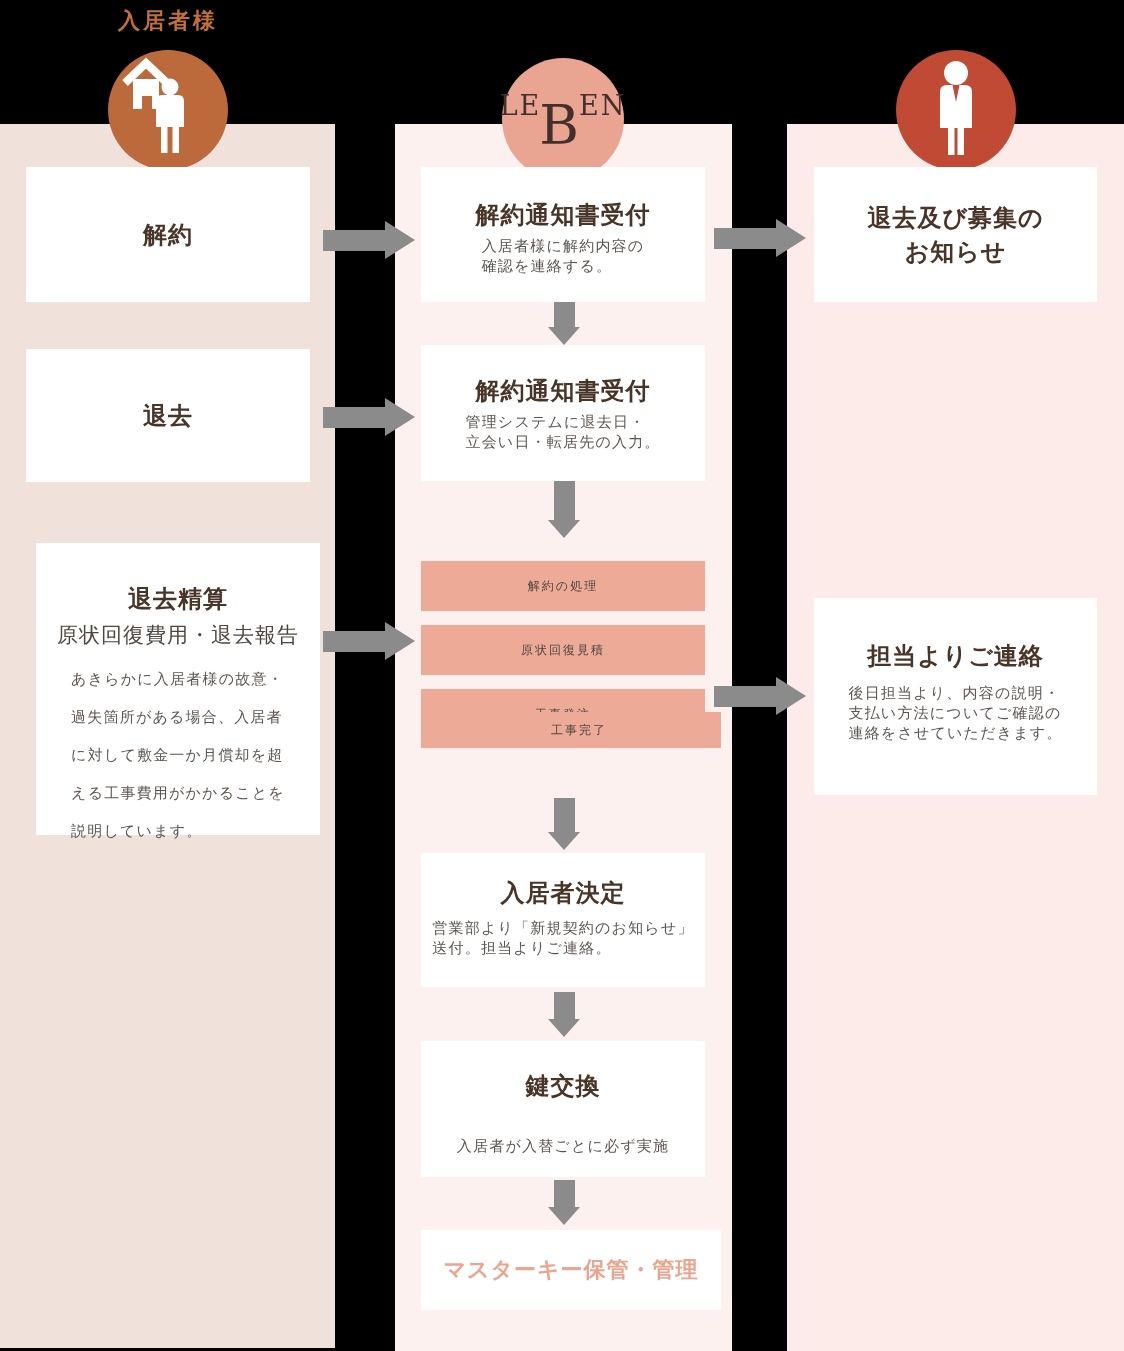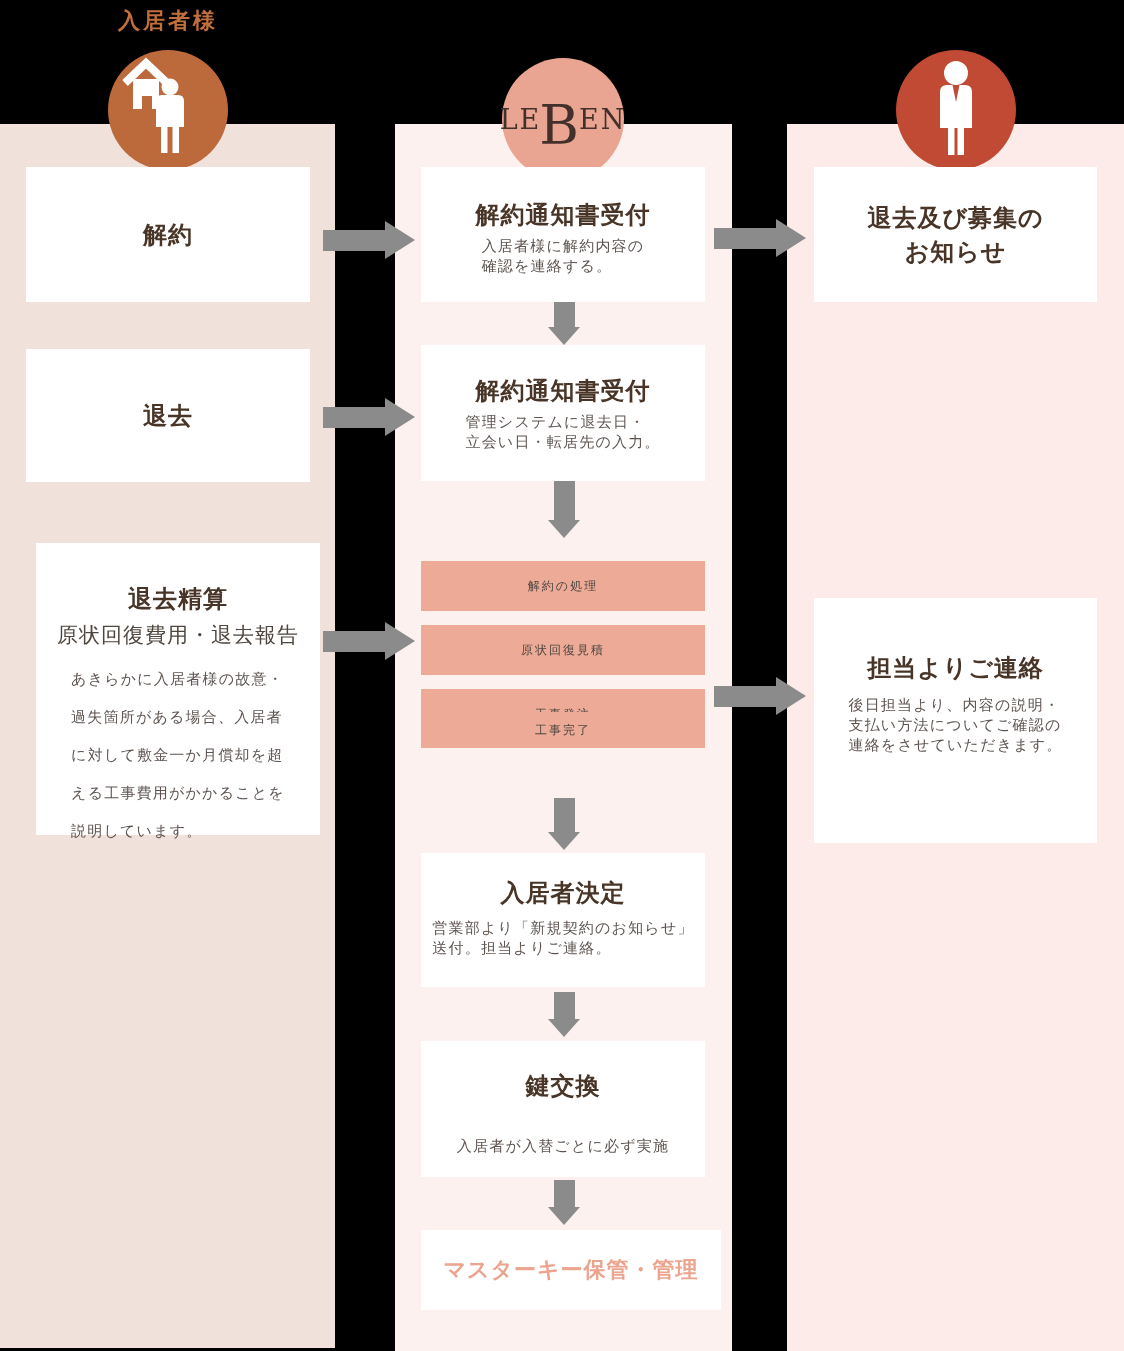--- a/index.html
+++ b/index.html
@@ -17,21 +17,21 @@
               font-size:22px;font-weight:bold;letter-spacing:3px;}
   #hdr-tenant{left:48px;color:#c2703b;}
   #hdr-owner{left:837px;color:#c04a30;}
 
   
   .actor-circle{position:absolute;border-radius:50%;display:flex;align-items:center;justify-content:center;}
   #circle-tenant{left:108px;top:50px;width:120px;height:120px;background:#bc693c;}
   #circle-leben{left:502px;top:58px;width:122px;height:122px;background:#e9a492;}
   #circle-owner{left:896px;top:50px;width:120px;height:120px;background:#c04a33;}
 
-  .leben-logo{display:flex;align-items:center;color:#44302b;
+  .leben-logo{display:flex;align-items:flex-start;color:#44302b;
               font-family:"DejaVu Serif","Liberation Serif",serif;letter-spacing:2px;}
   .leben-logo .lg-small{font-size:27px;line-height:1;}
   .leben-logo .lg-big{font-size:54px;line-height:1;position:relative;top:7px;margin:0 -2px;}
 
   
   .box{position:absolute;background:#ffffff;display:flex;flex-direction:column;align-items:center;}
   .box-title{font-size:24px;font-weight:bold;color:#483527;letter-spacing:1px;line-height:31px;
              white-space:pre-line;text-align:center;}
   .box-body{font-size:15px;line-height:20px;color:#5e5551;letter-spacing:1.2px;
             white-space:pre-line;text-align:left;width:max-content;}
@@ -50,31 +50,31 @@
   #box-m2 .box-body{margin-top:6px;}
   #box-m3{left:421px;top:853px;width:284px;height:134px;padding-top:24px;box-sizing:border-box;}
   #box-m3 .box-body{margin-top:10px;}
   #box-m4{left:421px;top:1041px;width:284px;height:136px;padding-top:29px;box-sizing:border-box;}
   #box-m4 .box-body{margin-top:35px;}
   #box-m5{left:421px;top:1230px;width:300px;height:80px;justify-content:center;}
   #box-m5 .final-label{font-size:22px;font-weight:bold;color:#eca48f;letter-spacing:1px;}
 
   #box-r1{left:814px;top:167px;width:283px;height:135px;}
   #box-r1 .box-title{line-height:34px;}
-  #box-r2{left:814px;top:598px;width:283px;height:245px;padding-top:54px;box-sizing:border-box;}
+  #box-r2{left:814px;top:598px;width:283px;height:197px;padding-top:42px;box-sizing:border-box;}
   #box-r2 .box-body{margin-top:12px;}
 
   
   .step-box{position:absolute;left:421px;width:284px;background:#edaa96;
             display:flex;align-items:center;justify-content:center;
             font-size:12px;letter-spacing:2px;color:#4f4743;margin-top:16px;}
   #step-1{top:545px;height:50px;}
   #step-2{top:609px;height:50px;}
   #step-3{top:673px;height:50px;}
-  #step-4{top:696px;height:36px;}
+  #step-4{top:696px;height:36px;padding-left:16px;}
 
   
   .h-arrow{position:absolute;width:92px;height:38px;display:flex;align-items:center;}
   .h-arrow .shaft{height:21px;flex:1;background:#8b8b8b;}
   .h-arrow .head{width:0;height:0;border-top:19px solid transparent;
                  border-bottom:19px solid transparent;border-left:30px solid #8b8b8b;}
   #arr-h1{left:323px;top:221px;}
   #arr-h2{left:323px;top:398px;}
   #arr-h3{left:323px;top:622px;}
   #arr-h4{left:714px;top:677px;}

